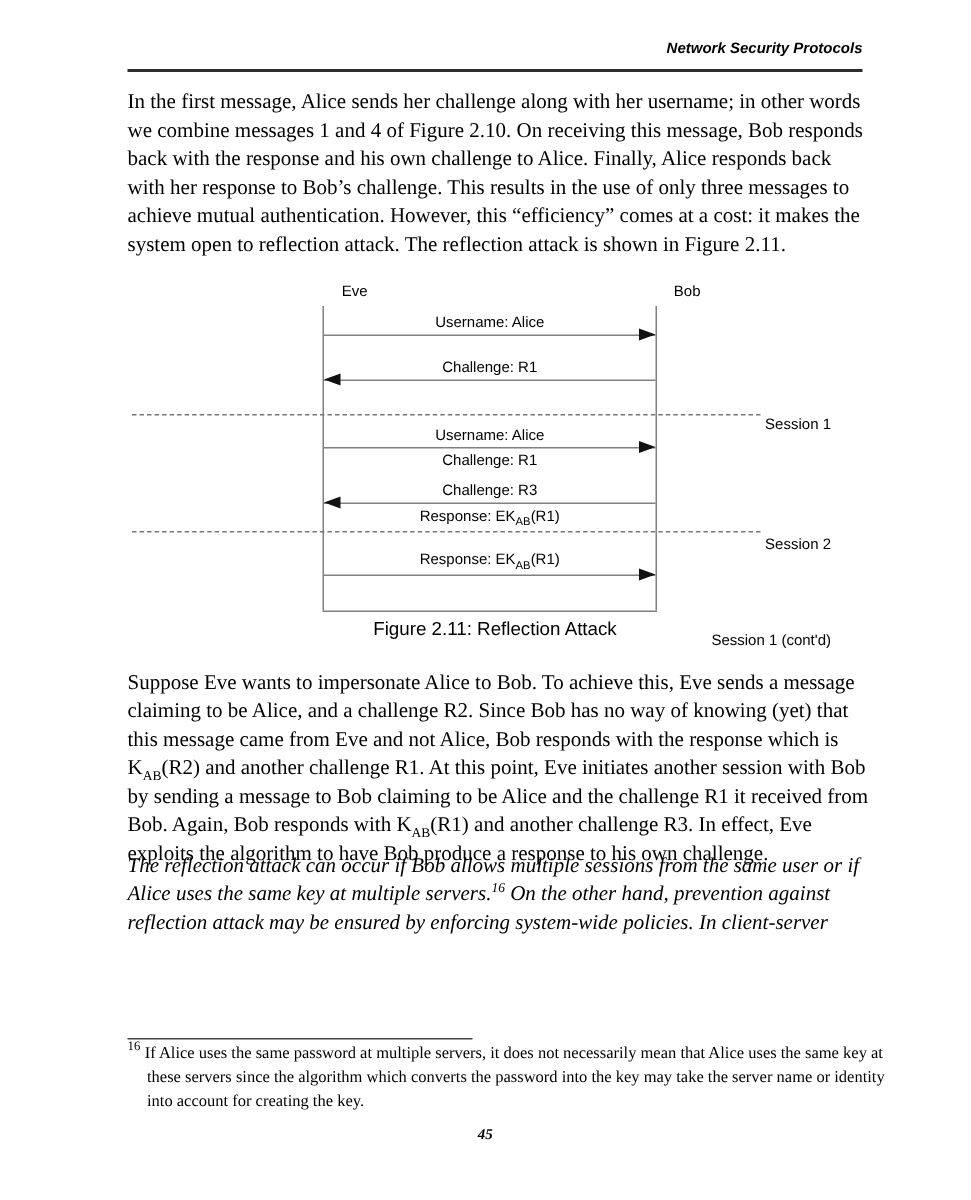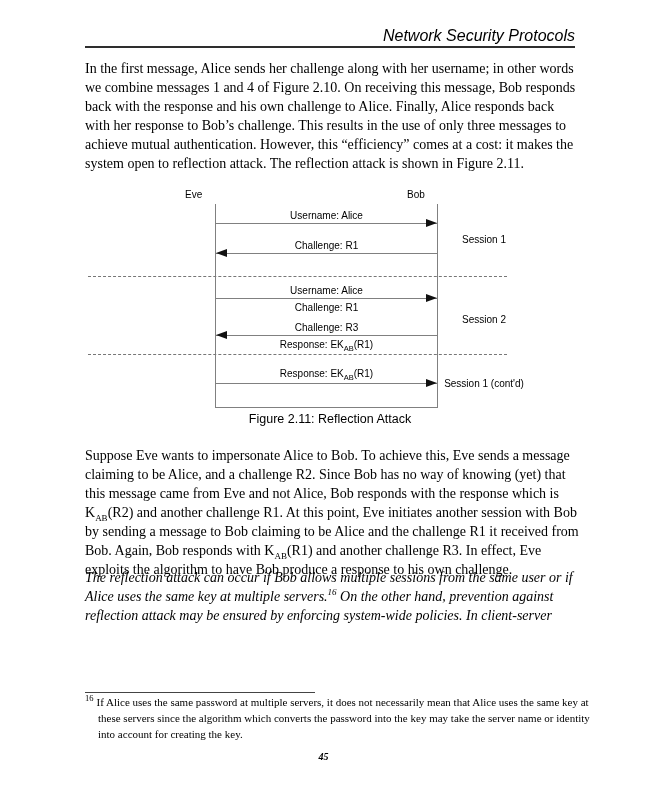--- a/index.html
+++ b/index.html
@@ -2,57 +2,57 @@
 <html><head>
 <meta charset="utf-8">
 <style>
   html,body { margin:0; padding:0; background:#ffffff; }
   .page {
     position:relative; width:647px; height:800px; background:#ffffff;
     font-family:"Liberation Serif", serif; color:#000000; overflow:hidden;
   }
   .header-title {
     position:absolute; top:27px; left:85px; width:490px; text-align:right;
-    font-family:"Liberation Sans", sans-serif; font-weight:normal; font-style:italic;
-    font-size:16px; color:#000;
+    font-family:"Liberation Sans", sans-serif; font-weight:bold; font-style:italic;
+    font-size:10px; color:#000;
   }
   .header-rule { position:absolute; top:46px; left:85px; width:490px; height:2px; background:#2e2e2e; }
 
   .para {
     position:absolute; left:85px; width:497px; margin:0;
     font-size:14px; line-height:19px; text-align:left;
   }
   #p1 { top:59px; }
   #p2 { top:446px; }
   #p3 { top:568px;font-style:italic; }
   .ksub { font-size:9px; line-height:0; }
   .fnref { font-size:9px; line-height:0; }
 
   
   .figure {
     position:absolute; left:85px; top:188px; width:490px; height:234px;
     font-family:"Liberation Sans", sans-serif; font-size:10px; color:#000;
   }
-  .actor { position:absolute; top:1px; width:60px; text-align:left; }
+  .actor { position:absolute; top:1px; width:60px; text-align:right; }
   #actor-eve { left:100px; }
   #actor-bob { left:322px; }
   .lifeline { position:absolute; top:16px; width:1px; height:203px; background:#808080; }
   #line-eve { left:130px; }
   #line-bob { left:352px; }
   .msg { position:absolute; left:131px; width:221px; text-align:center; }
   .msg sub { font-size:7.5px; line-height:0; }
   .arrow { position:absolute; left:131px; width:221px; height:1px; background:#808080; }
   .arrow .head {
     position:absolute; top:-4px; width:0; height:0;
     border-top:4px solid transparent; border-bottom:4px solid transparent;
   }
   .arrow.right .head { right:0; border-left:11px solid #111; }
   .arrow.left  .head { left:0;  border-right:11px solid #111; }
   .dashed { position:absolute; left:3px; width:419px; height:0; border-top:1px dashed #777; }
-  .session { position:absolute; left:329px; width:140px; text-align:center; }
+  .session { position:absolute; left:329px; width:140px; text-align:right;margin-top:44px; }
   .baseline { position:absolute; left:130px; top:219px; width:223px; height:1px; background:#808080; }
 
   .caption {
     position:absolute; left:85px; top:412px; width:490px; text-align:center;
     font-family:"Liberation Sans", sans-serif; font-weight:normal; font-size:12.5px;
   }
 
   .fn-rule { position:absolute; left:85px; top:692px; width:230px; height:1px; background:#444; }
   .footnote {
     position:absolute; left:85px; top:694px; width:503px; padding-left:13px;

